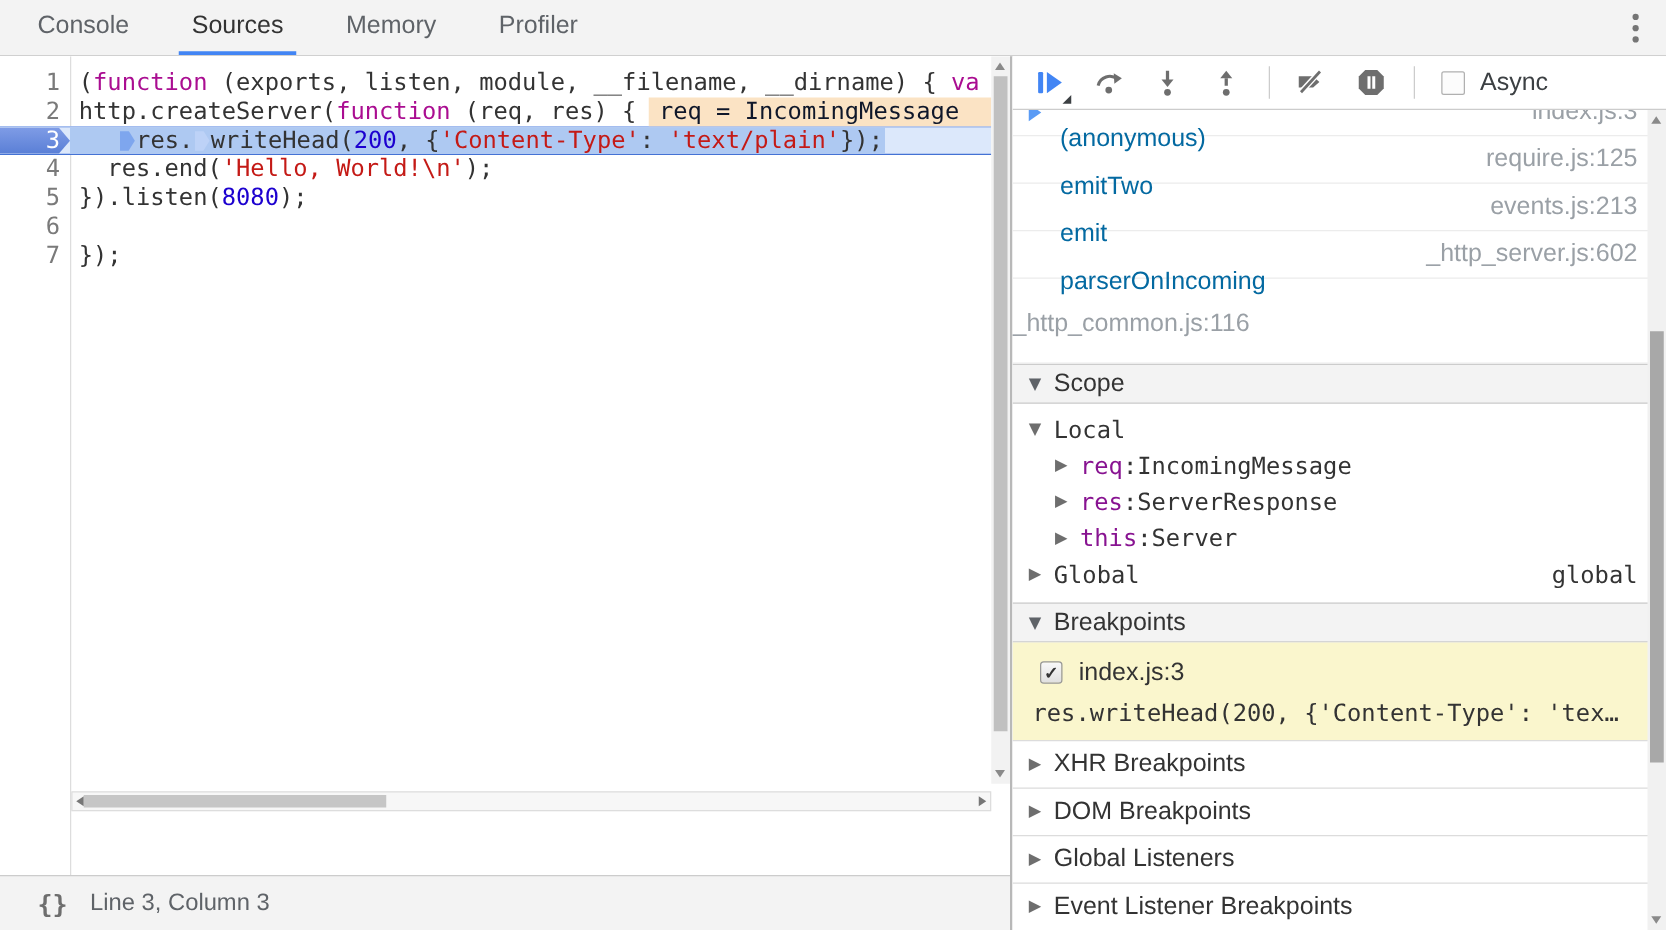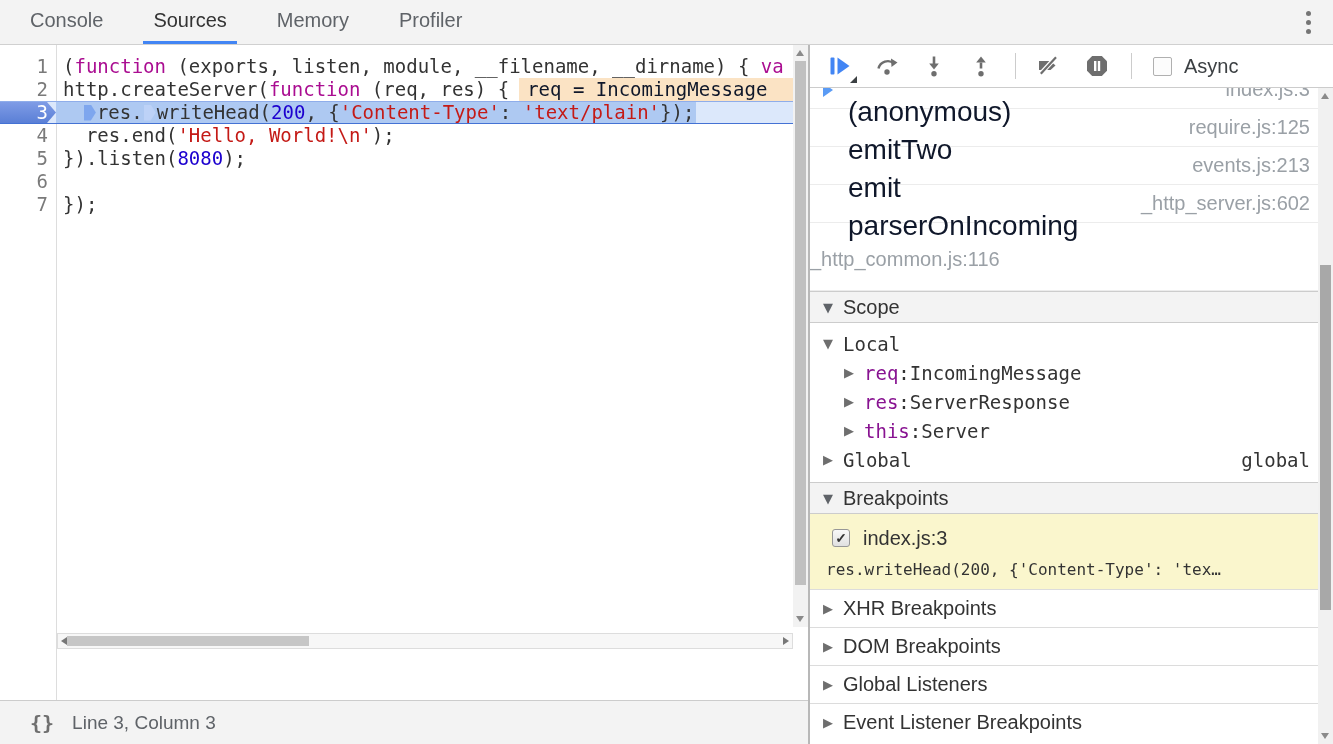--- a/index.html
+++ b/index.html
@@ -29,21 +29,21 @@
   .code-line span{white-space:pre;}
   .ln{flex:none;width:48px;text-align:right;padding-right:8px;color:#7a7a7a;box-sizing:content-box;}
   .lc{flex:1;display:flex;align-items:center;padding-left:7px;min-width:0;}
   .kw{color:var(--keyword);} .str{color:var(--string);} .num{color:var(--number);}
   .code-line.current{background:var(--exec_line_bg);border-top:1px solid var(--exec_border_top);
                      border-bottom:1px solid var(--exec_border_bottom);height:23px;line-height:21px;}
   .exec-badge{flex:none;width:56px;box-sizing:border-box;text-align:right;padding-right:8px;color:#fff;
               background:linear-gradient(var(--badge_top),var(--badge_bottom));
               clip-path:polygon(0 0,47px 0,56px 50%,47px 100%,0 100%);}
   .current .lc{padding-left:0;}
-  .exec-select{display:flex;align-items:center;background:var(--exec_selection_bg);padding:0 2px 0 4px;height:100%;}
+  .exec-select{display:flex;align-items:center;background:var(--exec_selection_bg);padding:0 2px 0 16px;height:100%;}
   .marker{flex:none;width:12px;height:16px;margin:0 1px;clip-path:polygon(0 0,7px 0,12px 8px,7px 16px,0 16px);}
   .marker.dark{background:var(--marker_dark);} .marker.light{background:var(--marker_light);}
   .hint{background:var(--hint_bg);color:#0f172a;margin-left:10px;padding:0 8px;flex:1;}
   
   .vscroll{position:absolute;right:0;top:0;width:15px;height:582px;background:#f2f2f2;}
   .vscroll .thumb{position:absolute;left:2px;width:11px;top:16px;height:524px;background:#c0c0c0;}
   .varrow{position:absolute;left:3px;width:0;height:0;border-left:4.5px solid transparent;border-right:4.5px solid transparent;}
   .varrow.up{top:5px;border-bottom:6px solid #8a8a8a;} .varrow.down{bottom:5px;border-top:6px solid #8a8a8a;}
   .hscroll{position:absolute;left:57px;right:15px;top:588px;height:16px;background:#f7f7f7;border:1px solid #ddd;box-sizing:border-box;}
   .hscroll .thumb{position:absolute;left:9px;top:2px;height:10px;width:242px;background:#c6c6c6;}
@@ -59,41 +59,41 @@
   .dbg-toolbar{position:relative;z-index:2;background:#fff;height:43px;border-bottom:1px solid #ccc;
                display:flex;align-items:center;padding-left:17px;box-sizing:border-box;}
   .tb-btn{width:26px;height:26px;margin-right:21px;position:relative;flex:none;}
   .tb-sep{width:1px;height:26px;background:#ccc;margin-right:21px;flex:none;}
   .res-corner{position:absolute;right:-4px;bottom:-4px;width:0;height:0;border-left:7px solid transparent;border-bottom:7px solid #3c4043;}
   .async-box{width:17px;height:17px;border:1px solid #b0b0b0;border-radius:2px;background:#fcfcfc;margin-right:12px;flex:none;}
   .async-label{font-size:20px;color:#3c4043;}
   #cs-list{position:relative;z-index:1;margin-top:-17px;}
   .cs-row{height:38px;display:flex;align-items:center;border-bottom:1px solid #ececec;
           padding-right:23px;position:relative;box-sizing:border-box;}
-  .cs-name{margin-left:38px;font-size:28px;color:#0f172a;margin-top:44px;}
+  .cs-name{margin-left:38px;font-size:20px;color:#0369a1;margin-top:44px;}
   .cs-loc{margin-left:auto;font-size:20px;color:var(--location_gray);}
   .cs-cur{position:absolute;left:13px;top:50%;margin-top:-7px;width:0;height:0;
           border-left:10px solid #5a9bf5;border-top:7px solid transparent;border-bottom:7px solid transparent;}
   .cs-row.wrap{height:68px;flex-direction:column;align-items:stretch;justify-content:center;padding-top:2px;}
   .cs-l2{margin-top:4px;}
   .cs-l2 .cs-loc{margin-left:0;}
   .sect-header{height:32px;background:#f3f3f3;border-top:1px solid #ccc;border-bottom:1px solid #ccc;
                display:flex;align-items:center;padding-left:13px;gap:10px;font-size:20px;color:#333;box-sizing:border-box;}
   .tri{font-family:"DejaVu Sans",sans-serif;font-size:13px;color:#5f6368;}
   #scope-rows{padding:6px 0 8px;font-family:"DejaVu Sans Mono",monospace;font-size:19px;color:#333;}
   .scope-row{height:29px;display:flex;align-items:center;padding-right:23px;box-sizing:border-box;}
   .scope-row .tri{width:20px;flex:none;color:#6e6e6e;}
   .var-name{color:var(--var_name);}
   .scope-right{margin-left:auto;color:#333;}
   .bp-entry{background:var(--breakpoint_entry_bg);padding:9px 0 10px;}
   .bp-line1{display:flex;align-items:center;gap:13px;padding-left:22px;height:30px;}
   .bp-check{width:18px;height:18px;border:1px solid #979797;border-radius:3px;background:linear-gradient(#f8f8f8,#e0e0e0);
             display:flex;align-items:center;justify-content:center;font-size:14px;font-weight:bold;color:#333;box-sizing:border-box;}
   .bp-label{font-size:20px;color:#333;}
-  .bp-snippet{font-family:"DejaVu Sans Mono",monospace;font-size:16px;color:#333;padding-left:16px;margin-top:7px;
+  .bp-snippet{font-family:"DejaVu Sans Mono",monospace;font-size:19px;color:#333;padding-left:16px;margin-top:7px;
               white-space:nowrap;overflow:hidden;}
   .panel-row{height:38px;border-top:1px solid #dcdcdc;display:flex;align-items:center;gap:10px;
              padding-left:13px;font-size:20px;color:#333;box-sizing:border-box;}
   .panel-row .tri{color:#6e6e6e;}
   .rscroll{position:absolute;right:0;top:43px;bottom:0;width:15px;background:#f1f1f1;z-index:3;}
   .rscroll .thumb{position:absolute;left:2px;width:11px;top:177px;height:345px;background:#a8a8a8;}
 </style>
 </head>
 <body>
 

